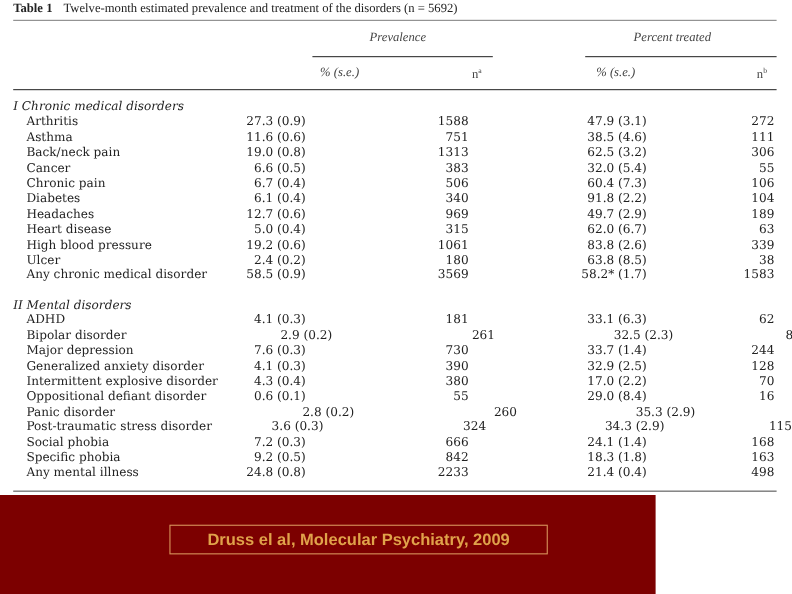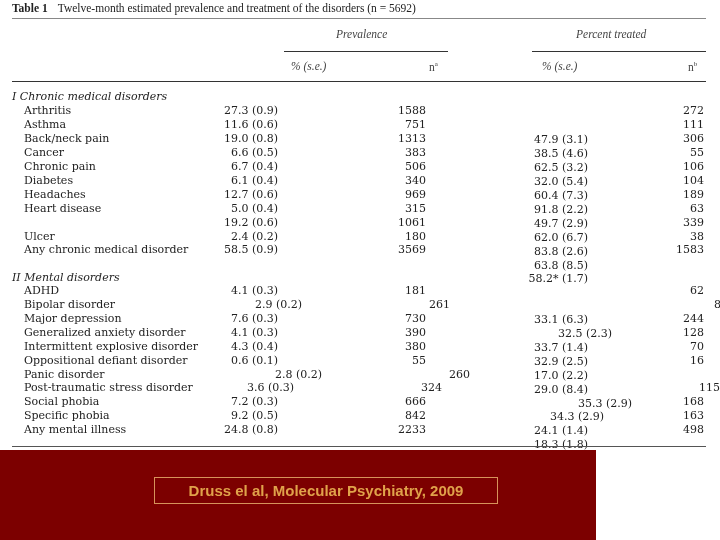--- a/index.html
+++ b/index.html
@@ -24,21 +24,21 @@
   }
   .hdr sup { font-size: 7px; font-style: normal; }
   .row {
     position: absolute; left: 0; width: 720px; height: 14px; font-size: 11px; line-height: 14px;
     white-space: nowrap; font-family: "DejaVu Serif", serif;
   }
   .row .label { position: absolute; left: 24px; }
   .row .section { position: absolute; left: 12px; font-style: italic; }
   .row .c1 { position: absolute; right: 442px; text-align: right; }
   .row .c2 { position: absolute; right: 294px; text-align: right; }
-  .row .c3 { position: absolute; right: 132px; text-align: right; margin-top: 29px; }
+  .row .c3 { position: absolute; right: 132px; text-align: right; }
   .row .c4 { position: absolute; right: 16px; text-align: right; }
   .footer {
     position: absolute; left: 0; top: 450px; width: 596px; height: 90px; background: #7c0000;
   }
   .citation {
     position: absolute; left: 154px; top: 27px; width: 344px; height: 27px;
     border: 1px solid #d7935a; box-sizing: border-box;
     color: #e0a24a; font-family: "Liberation Sans", sans-serif; font-weight: bold;
     font-size: 15px; line-height: 25px; text-align: center; white-space: nowrap;
   }
@@ -119,20 +119,21 @@
       <span class="c4">189</span>
     </div>
   <div class="row" style="top:202px;">
       <span class="label">Heart disease</span>
       <span class="c1">5.0 (0.4)</span>
       <span class="c2">315</span>
       <span class="c3">62.0 (6.7)</span>
       <span class="c4">63</span>
     </div>
   <div class="row" style="top:216px;">
+      <span class="label">High blood pressure</span>
       <span class="c1">19.2 (0.6)</span>
       <span class="c2">1061</span>
       <span class="c3">83.8 (2.6)</span>
       <span class="c4">339</span>
     </div>
   <div class="row" style="top:230px;">
       <span class="label">Ulcer</span>
       <span class="c1">2.4 (0.2)</span>
       <span class="c2">180</span>
       <span class="c3">63.8 (8.5)</span>

